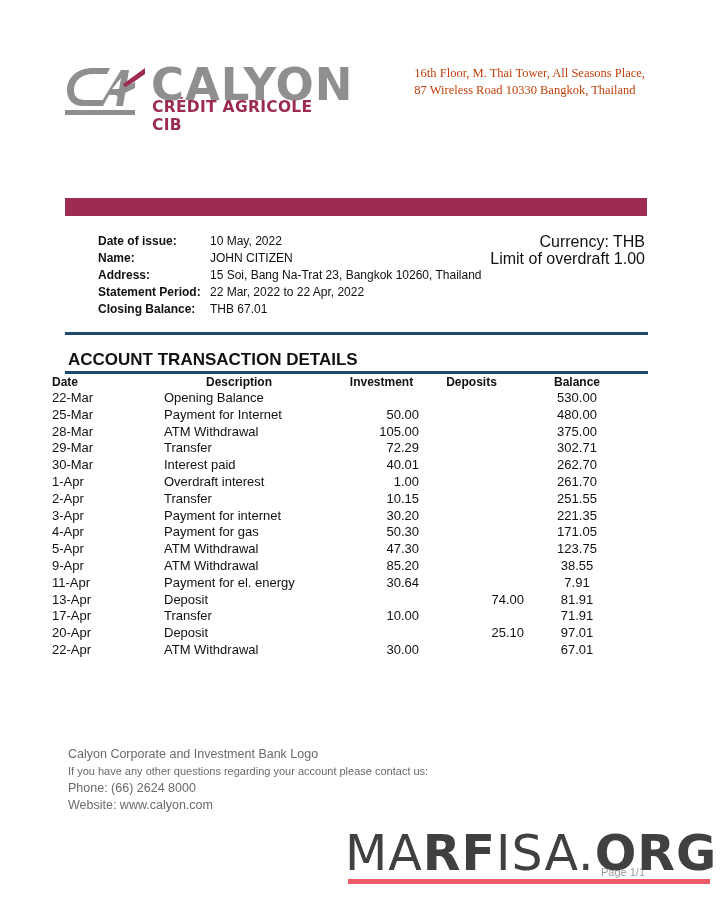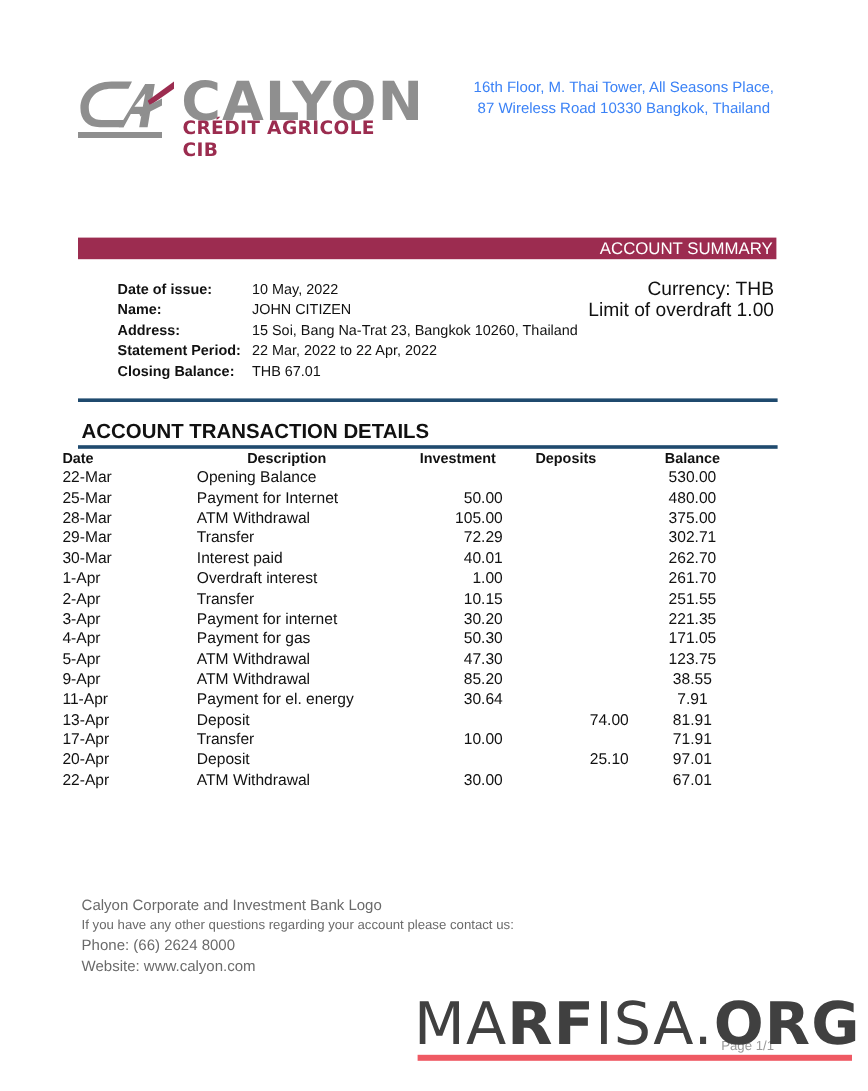--- a/index.html
+++ b/index.html
@@ -7,25 +7,25 @@
          font-family: "Liberation Sans", sans-serif; color: #111; }
   .abs { position: absolute; }
 
   
   .logo { left: 63px; top: 62px; width: 280px; height: 60px; }
   .logo-word { position: absolute; left: 88px; top: -4px; font-size: 45px; font-weight: bold;
                color: #8f8f8f; letter-spacing: 1px; font-family: "DejaVu Sans", sans-serif; }
   .logo-sub { position: absolute; left: 89px; top: 36px; font-size: 15.5px; font-weight: bold;
               color: #9b2c4f; letter-spacing: 0.3px; font-family: "DejaVu Sans", sans-serif; }
 
-  .company-address { right: 78px; top: 65px; text-align: center; font-size: 12.5px; line-height: 17px; color: #3b82f6; }
+  .company-address { right: 78px; top: 65px; text-align: left; font-size: 12.5px; line-height: 17px; color: #c2410c; font-family: Liberation Serif, serif; }
 
   
   .summary-bar { left: 65px; top: 198px; width: 582px; height: 18px; background: #9c2c50; }
-  .summary-bar span { position: absolute; right: 3px; top: 1px; color: #fff; font-weight: normal; font-size: 14px; }
+  .summary-bar span { position: absolute; right: 3px; top: 16px; color: #fff; font-weight: normal; font-size: 14px; }
 
   .info { left: 68px; top: 233px; font-size: 12px; }
   .info-row { height: 17px; line-height: 17px; display: flex; }
   .info-label { width: 112px; font-weight: bold; padding-left: 30px; }
   .info-value { }
 
   .info-right { right: 78px; top: 233px; text-align: right; font-size: 16px; line-height: 17px; }
 
   .divider-1 { left: 65px; top: 332px; width: 583px; height: 3px; background: #1f4a6e; }
 

